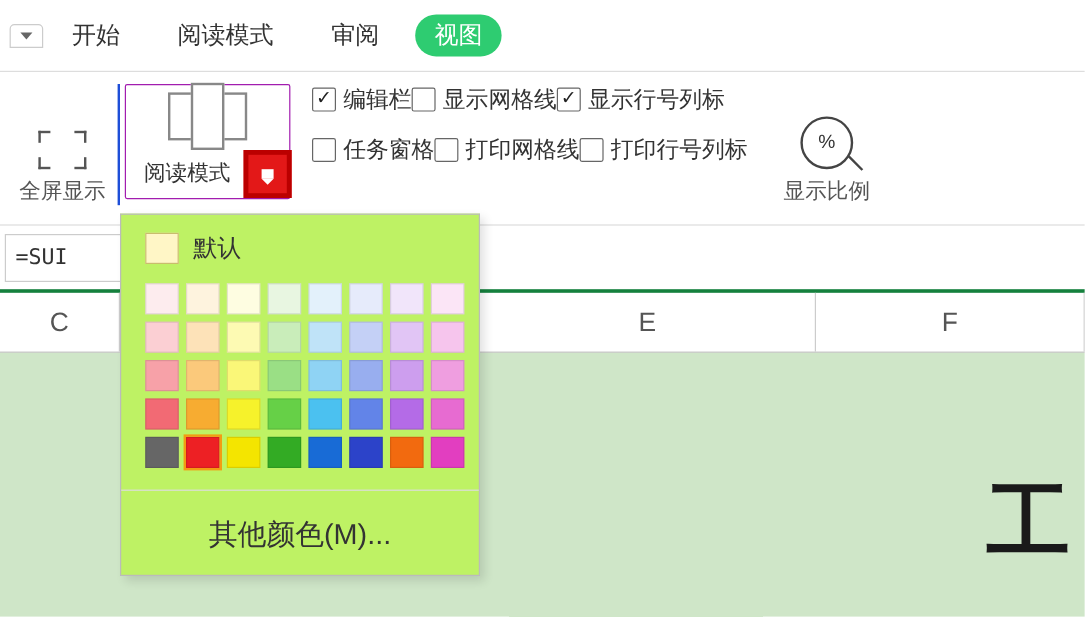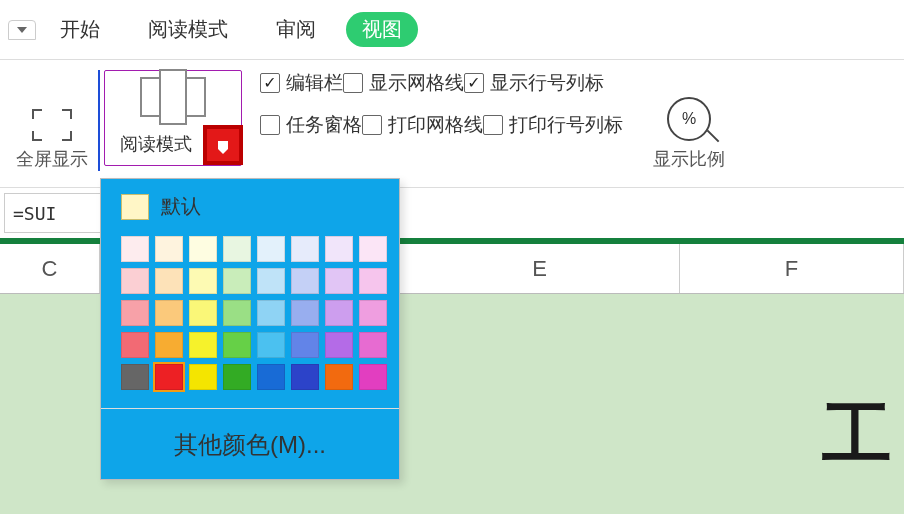--- a/index.html
+++ b/index.html
@@ -34,34 +34,34 @@
   .checks-row { display:flex; gap: 0; }
   .chk { display:flex; align-items:center; gap:6px; font-size:19px; }
   .chk .box { width:20px; height:20px; border:1.5px solid #666; border-radius:2px; display:flex; align-items:center; justify-content:center; }
   .chk .box.on::after { content:"✓"; color:#222; font-size:16px; line-height:1; }
 
   .zoom-group { margin-left:20px; }
   .zoom-icon { width:44px; height:44px; border:2px solid #444; border-radius:50%; position:relative; }
   .zoom-icon::after { content:""; position:absolute; width:16px; height:2px; background:#444; right:-12px; bottom:2px; transform:rotate(45deg); }
   .zoom-pct { position:absolute; left:50%; top:50%; transform:translate(-50%,-50%); font-size:16px; }
 
-  .formula-row { display:flex; align-items:center; height:56px; border-bottom:6px solid #15803d; }
+  .formula-row { display:flex; align-items:center; height:56px; border-bottom:3px solid #15803d; }
   .fx-box { width:100px; height:40px; border:1px solid #ccc; margin-left:4px; display:flex; align-items:center; padding-left:8px; font-size:18px; font-family: "Consolas", monospace; }
 
   .col-headers { display:flex; height:50px; border-bottom:1px solid #bbb; }
   .col-h { border-right:1px solid #ccc; display:flex; align-items:center; justify-content:center; font-size:22px; color:#555; }
   .col-h.c { width:100px; }
   .col-h.d { width:300px; }
   .col-h.e { width:280px; }
   .col-h.f { flex:1; }
 
   .sheet-body { background:#cfe6c8; height: 220px; position:relative; }
   .big-text { position:absolute; right:12px; bottom:32px; font-size:70px; font-weight:700; color:#1a1a1a; font-family:"SimHei",sans-serif; }
 
-  .color-panel { position:absolute; left:100px; top:178px; width:300px; background:#0ea5e9; border:1px solid #bbb; box-shadow:4px 4px 8px rgba(0,0,0,.12); padding:10px 0 0 0; z-index:50; }
+  .color-panel { position:absolute; left:100px; top:178px; width:300px; background:#bef264; border:1px solid #bbb; box-shadow:4px 4px 8px rgba(0,0,0,.12); padding:10px 0 0 0; z-index:50; }
   .default-row { display:flex; align-items:center; gap:12px; padding:4px 16px 10px 20px; }
   .default-swatch { width:28px; height:26px; background:#fff6c6; border:1px solid #c9bd6d; }
   .default-label { font-size:20px; }
   .swatch-grid { display:grid; grid-template-columns: repeat(8, 28px); gap:6px; padding: 6px 18px 14px 20px; }
   .sw { width:28px; height:26px; border:1px solid rgba(0,0,0,.1); }
   .sw.sel { outline:2px solid #f39c12; outline-offset:0; }
   .panel-sep { border-top:1px solid #ddd; margin:4px 0; }
   .more-row { padding:16px 0 18px 0; text-align:center; font-size:24px; cursor:pointer; }
 
   .chevron-down { width:0; height:0; border-left:5px solid transparent; border-right:5px solid transparent; border-top:6px solid #666; }

